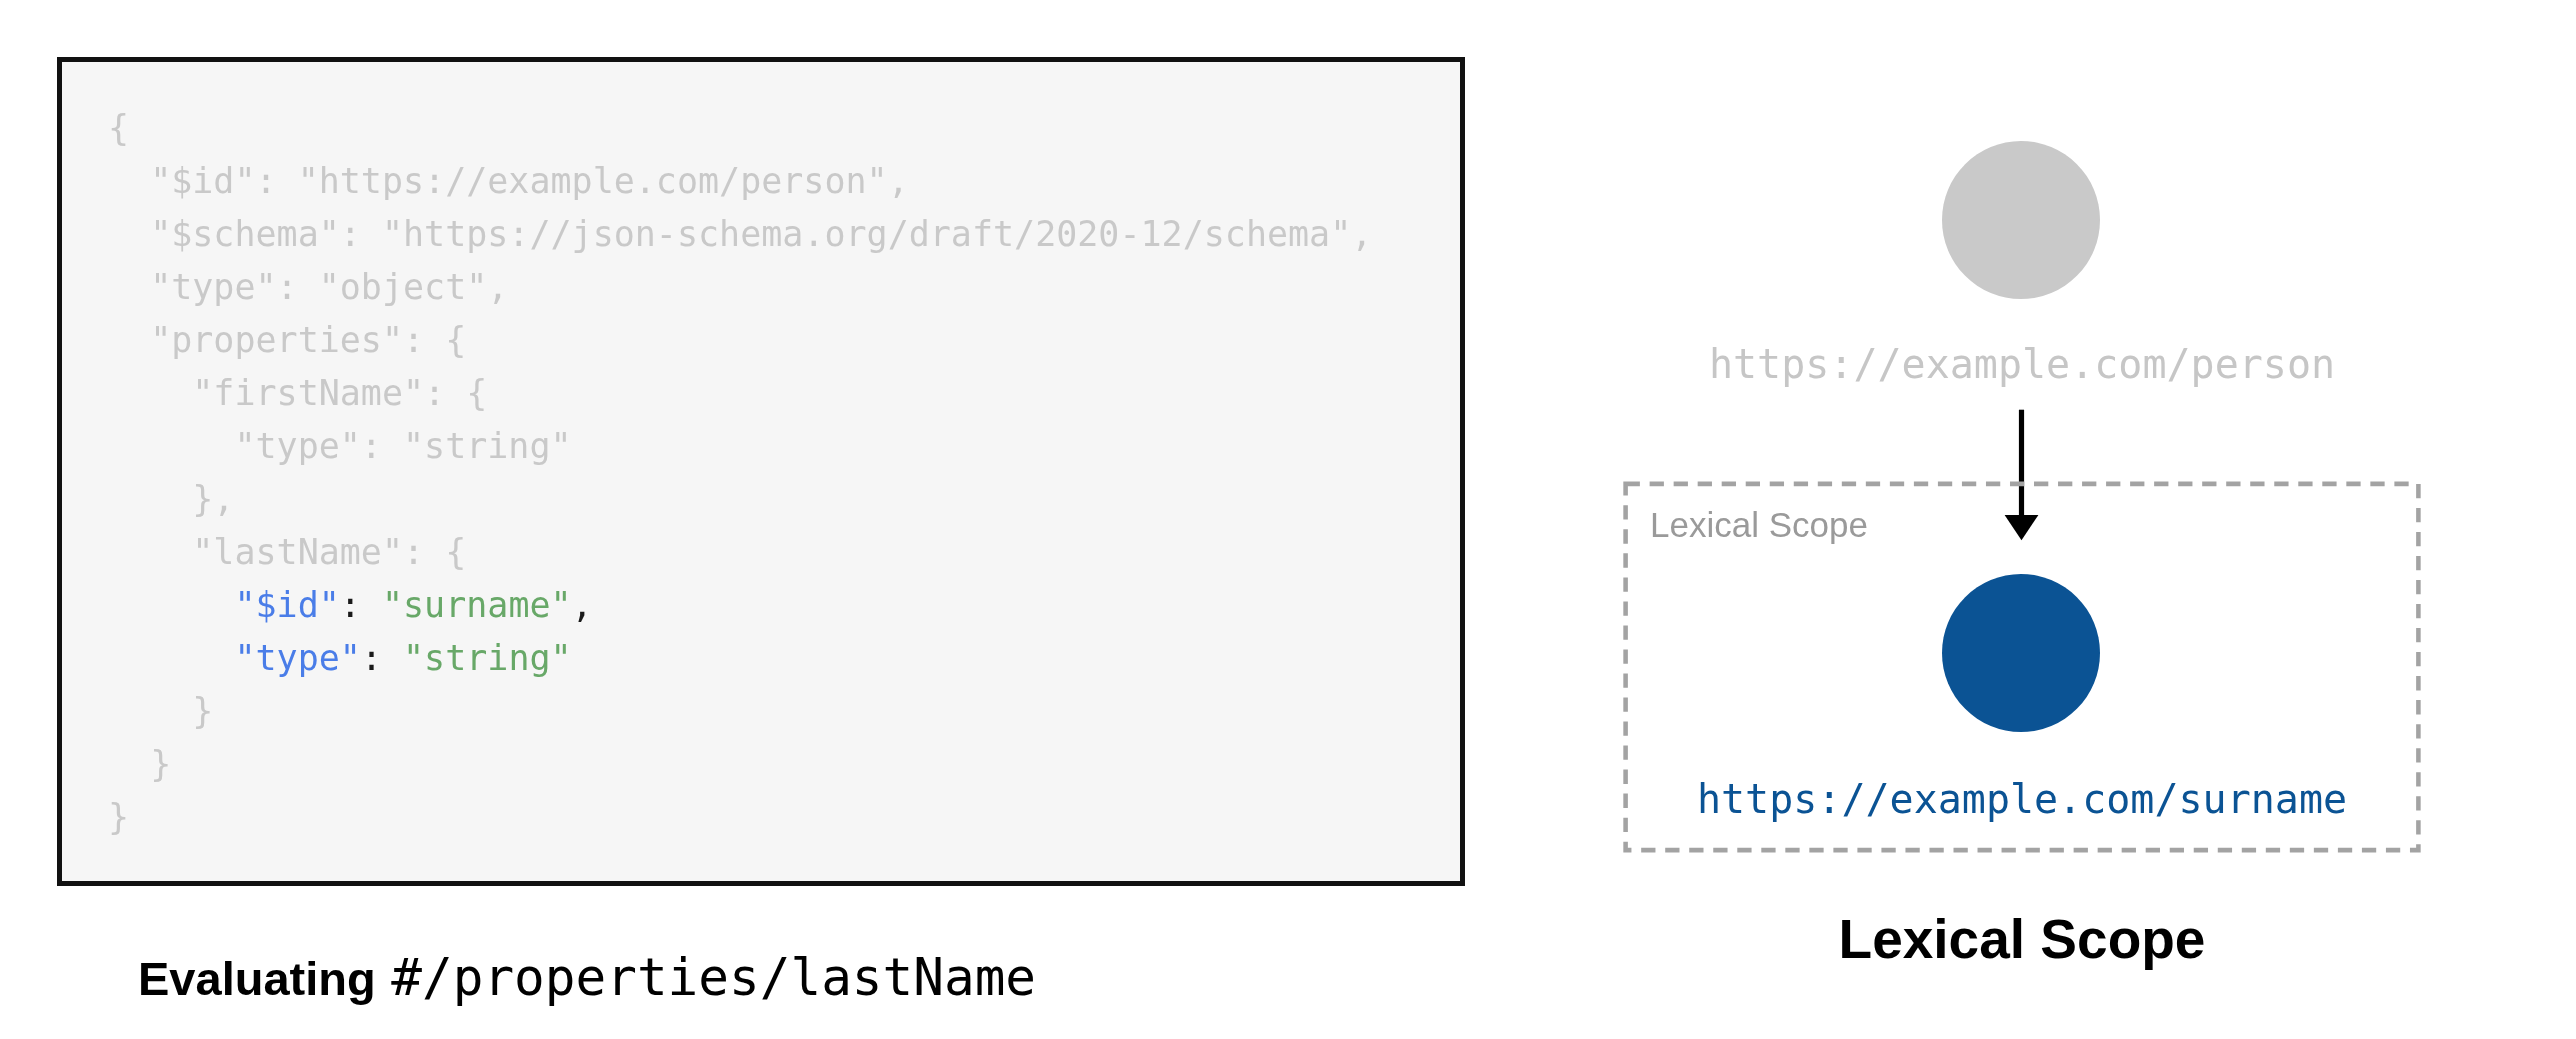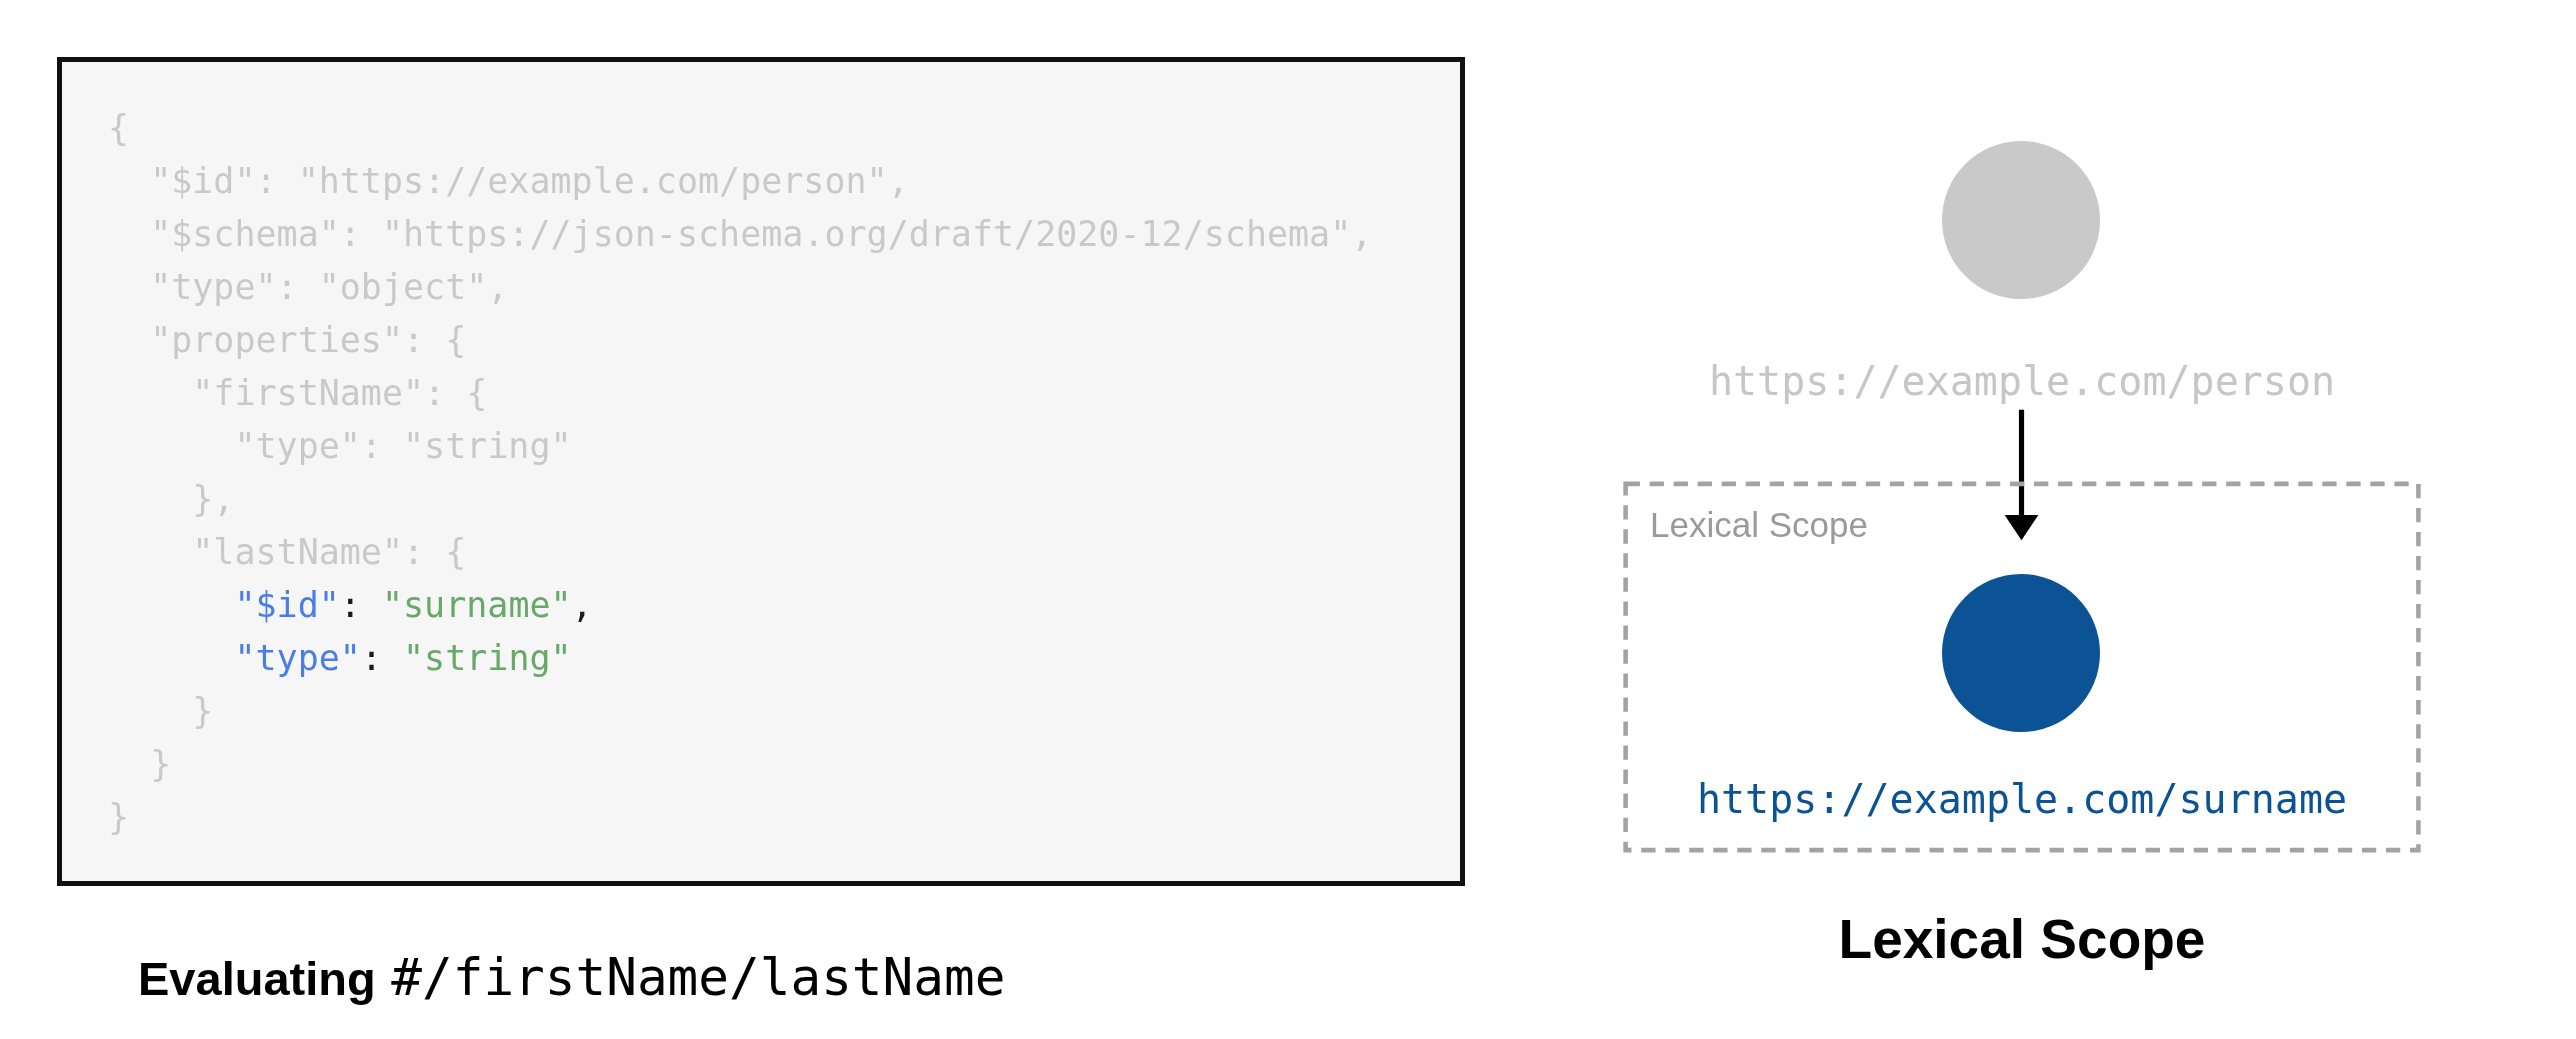--- a/index.html
+++ b/index.html
@@ -73,21 +73,21 @@
 
   .url {
     position: absolute;
     left: 1626px;
     width: 792px;
     text-align: center;
     font-family: "DejaVu Sans Mono", "Liberation Mono", monospace;
     font-size: 40px;
     line-height: 47px;
   }
-  .url-gray { top: 358px; color: var(--url-gray, #c6c6c6); }
+  .url-gray { top: 341px; color: var(--url-gray, #c6c6c6); }
   .url-blue { top: 776px; color: var(--navy, #0b5394); }
 
   .arrow-svg { position: absolute; left: 1989px; top: 407px; }
   .scope-svg { position: absolute; left: 1623px; top: 481px; }
 
   .scope-label {
     position: absolute;
     left: 1650px; top: 505px;
     font-family: "Liberation Sans", sans-serif;
     font-size: 35px;
@@ -113,21 +113,21 @@
         <div class="code-line"><span class="seg-g">      </span><span class="seg-b">"$id"</span><span class="seg-d">: </span><span class="seg-v">"surname"</span><span class="seg-d">,</span></div>
         <div class="code-line"><span class="seg-g">      </span><span class="seg-b">"type"</span><span class="seg-d">: </span><span class="seg-v">"string"</span></div>
         <div class="code-line"><span class="seg-g">    }</span></div>
         <div class="code-line"><span class="seg-g">  }</span></div>
         <div class="code-line"><span class="seg-g">}</span></div>
       </div>
   </section>
 
   <div class="caption-left">
     <span class="cap-bold">Evaluating</span>
-    <span class="cap-mono">#/firstName/lastName</span>
+    <span class="cap-mono">#/properties/lastName</span>
   </div>
 
   <div class="node node-gray"></div>
   <div class="url url-gray">https://example.com/person</div>
 
   <svg class="arrow-svg" width="65" height="138" viewBox="0 0 100 212">
     <line x1="50" y1="4" x2="50" y2="170" stroke="#000000" stroke-width="8"></line>
     <polygon points="24,166 76,166 50,205" fill="#000000"></polygon>
   </svg>
 

